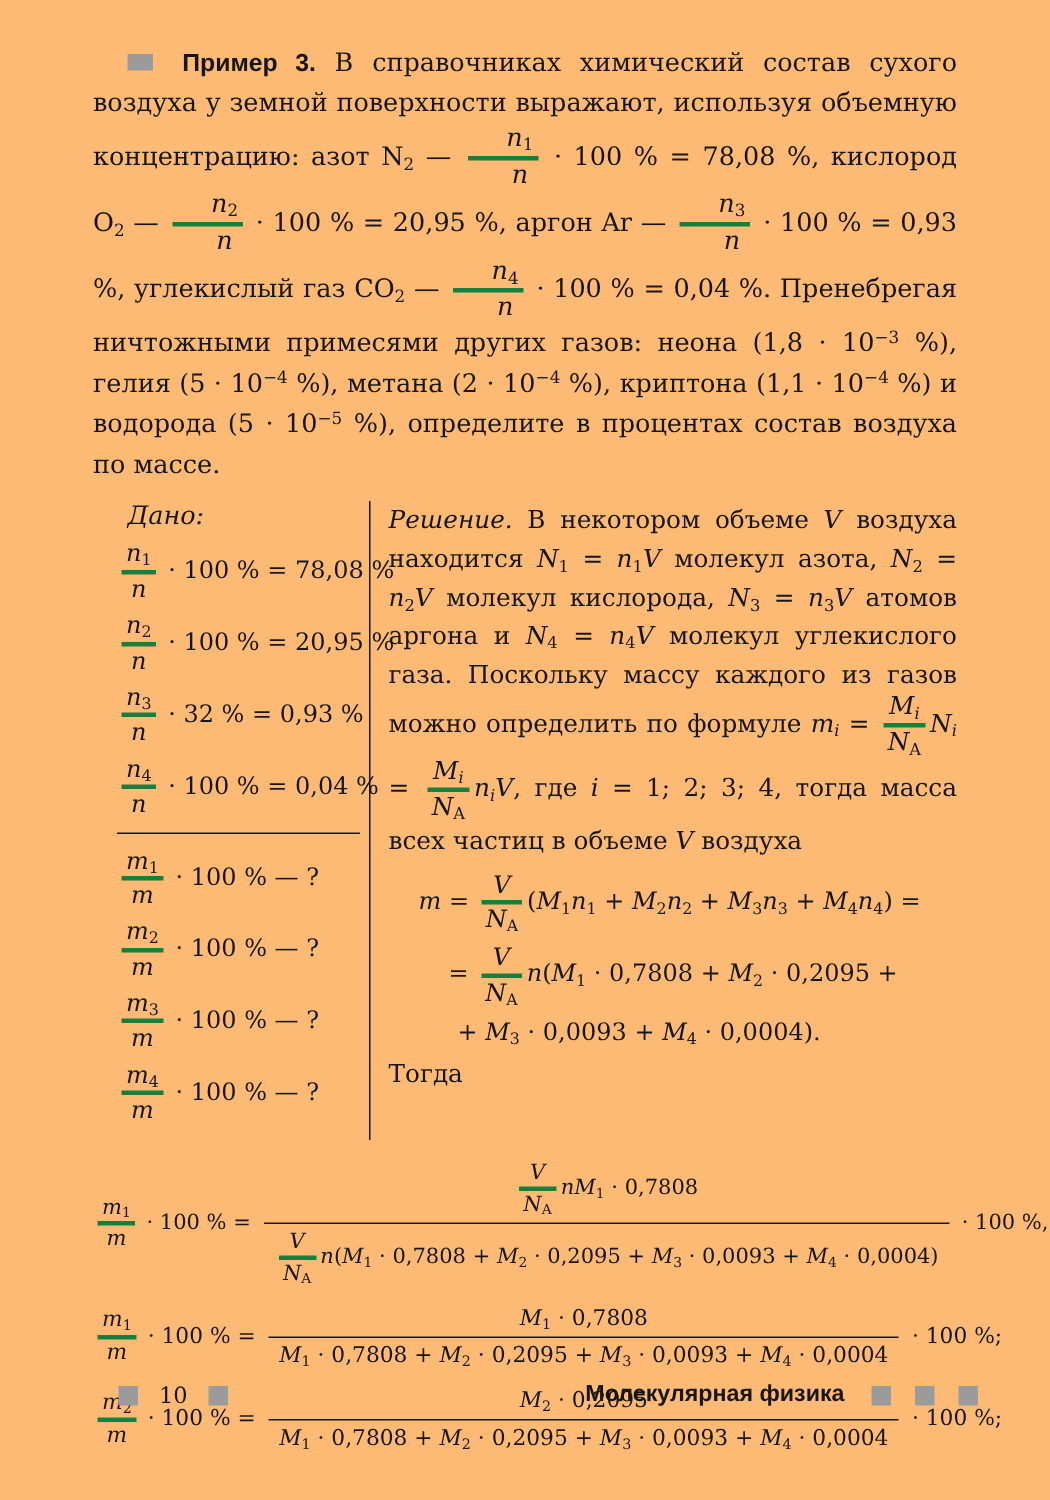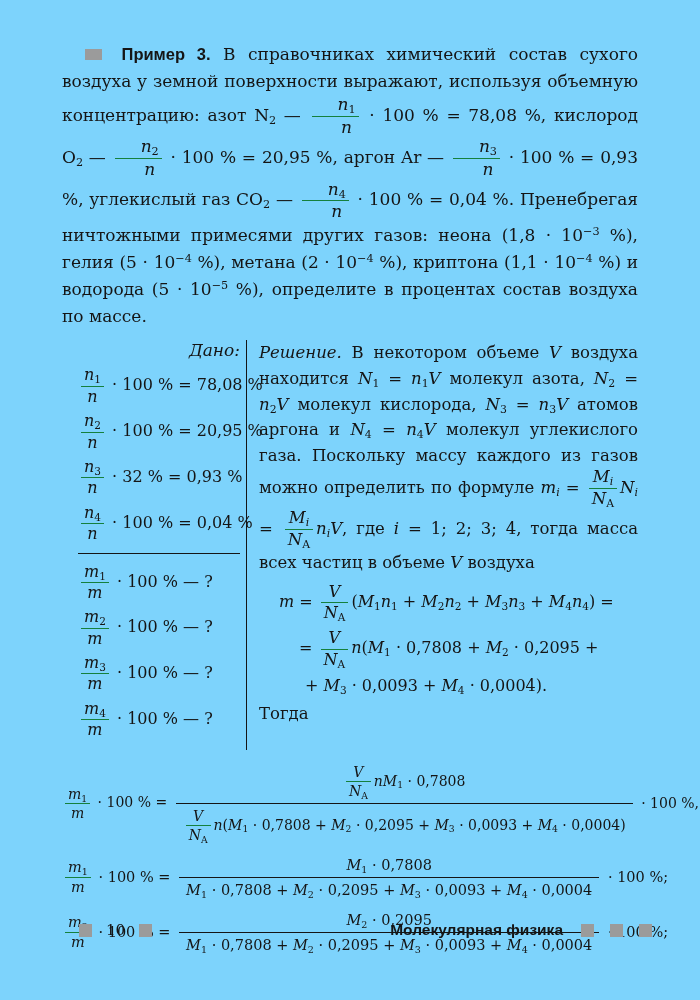--- a/index.html
+++ b/index.html
@@ -1,36 +1,36 @@
 <!DOCTYPE html>
 <html lang="ru"><head>
 <meta charset="utf-8">
 <style>
   html,body{margin:0;padding:0;background:#ffffff;}
   .page{
     position:relative;
     width:700px;height:1000px;
-    background:#7dd3fc;
+    background:#fdba74;
     color:#151515;
     font-family:"DejaVu Serif","Liberation Serif",serif;
     overflow:hidden;
     box-sizing:border-box;
-    padding:41px 62px 0 62px;
+    padding:29px 62px 0 62px;
   }
   .it{font-style:italic;}
   sub{font-size:0.66em;line-height:0;vertical-align:-0.28em;}
   sup{font-size:0.66em;line-height:0;vertical-align:0.5em;}
   sub.it{font-style:italic;}
 
   
   .frac{
     display:inline-block;vertical-align:middle;
     text-align:center;margin:0 3px;line-height:1.15;
   }
-  .fnum{display:block;padding:0 3px 1px;border-bottom:1px solid #15803d;}
+  .fnum{display:block;padding:0 3px 1px;border-bottom:3px solid #15803d;}
   .fden{display:block;padding:1px 3px 0;}
 
   
   .problem-para{
     margin:0;font-size:17px;line-height:1.6;text-align:justify;
     text-indent:23px;
   }
   .marker{
     display:inline-block;width:17px;height:11px;background:#9b9b9b;
     margin-right:7px;
@@ -40,21 +40,21 @@
     font-weight:bold;font-size:16.5px;
   }
 
   
   .two-col{display:flex;margin-top:10px;}
   .given-col{
     width:185px;flex:0 0 185px;box-sizing:border-box;
     border-right:1.6px solid #151515;
     padding:0 6px 4px 16px;font-size:16px;
   }
-  .given-title{font-size:17px;margin:0 0 2px 7px;text-align:right;}
+  .given-title{font-size:17px;margin:0 0 2px 7px;}
   .g-row{margin:6px 0;white-space:nowrap;}
   .find-block{border-top:1.6px solid #151515;margin-top:9px;padding-top:3px;}
   .solution-col{flex:1;padding-left:12px;}
   .solution-para{
     margin:0;font-size:16.5px;line-height:1.55;text-align:justify;
   }
   .disp-line{font-size:16px;margin:7px 0;white-space:nowrap;}
   .disp-line.l1{margin-left:20px;}
   .disp-line.l2{margin-left:40px;}
   .disp-line.l3{margin-left:46px;margin-top:4px;}

